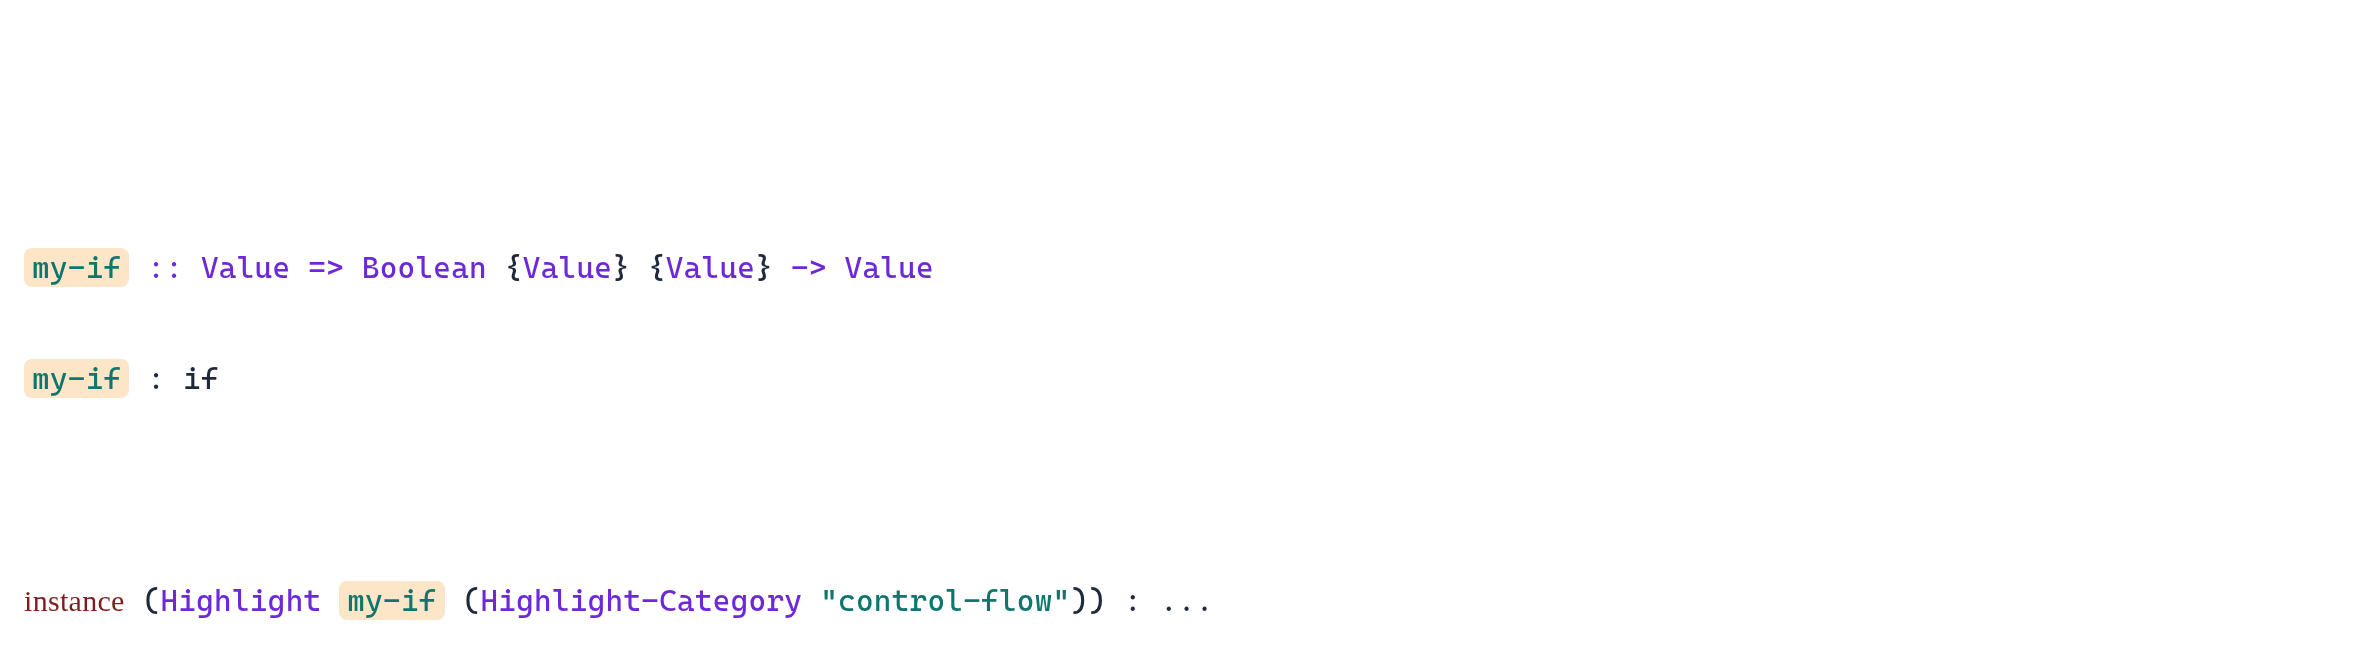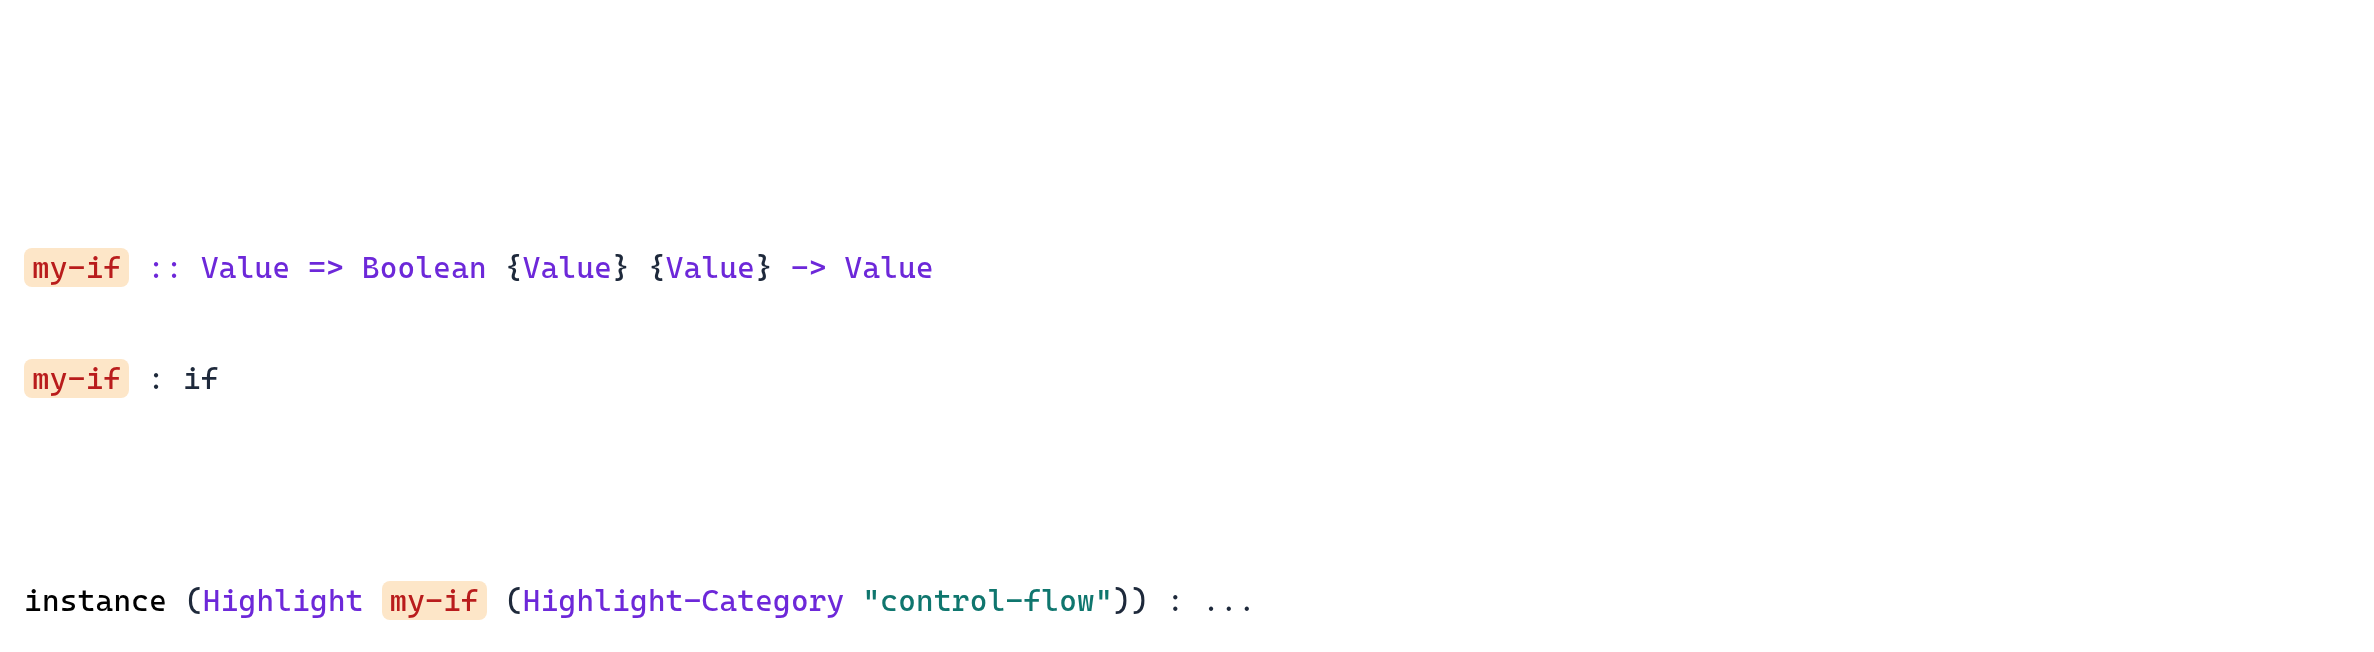--- a/index.html
+++ b/index.html
@@ -16,27 +16,27 @@
       color: #1e293b;
       white-space: pre;
       letter-spacing: 0.01em;
     }
     .line {
       display: block;
     }
     
     .chip-orange {
       background: #fde6c8;
-      color: #b91c1c;
+      color: #0f766e;
       border-radius: 8px;
       padding: 2px 8px;
     }
     
     .tok-purple { color: #6d28d9; }
-    .tok-orange-kw { color: #000000; }
+    .tok-orange-kw { color: #7f1d1d; font-family: Liberation Serif, serif; }
     .tok-slate { color: #1e293b; }
     .tok-teal { color: #0f766e; }
     .space-block { display: block; height: 1.85em; }
   </style>
 </head>
 <body>
 
 
 
 <span class="line"><span class="chip-orange">my-if</span><span class="tok-purple"> :: </span><span class="tok-purple">Value</span><span class="tok-purple"> =&gt; </span><span class="tok-purple">Boolean</span><span class="tok-slate"> </span><span class="tok-slate">{</span><span class="tok-purple">Value</span><span class="tok-slate">}</span><span class="tok-slate"> </span><span class="tok-slate">{</span><span class="tok-purple">Value</span><span class="tok-slate">}</span><span class="tok-purple"> -&gt; </span><span class="tok-purple">Value</span></span>

